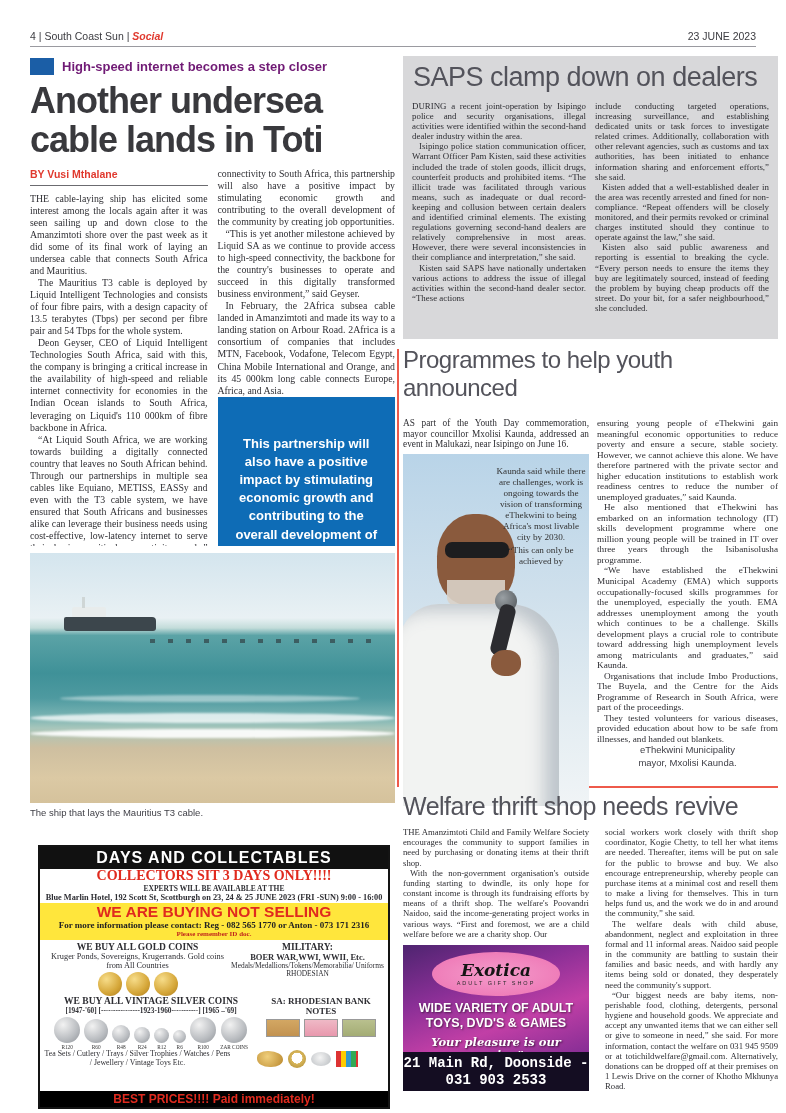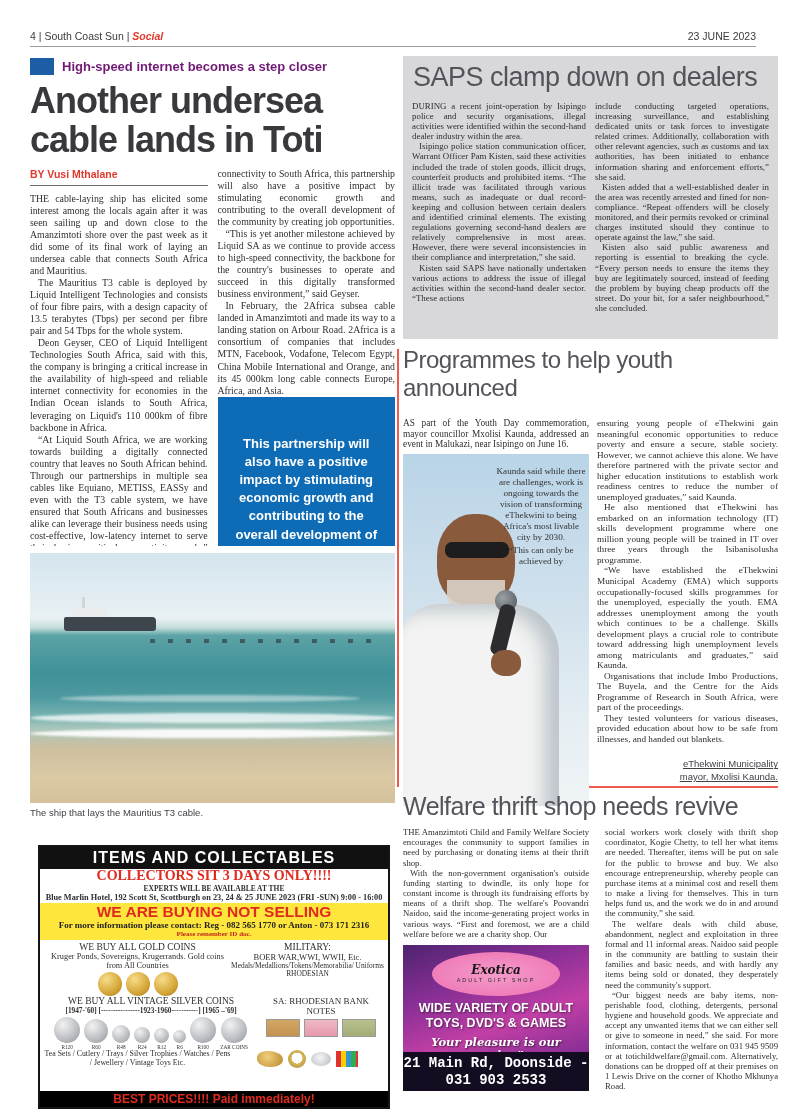--- a/index.html
+++ b/index.html
@@ -73,37 +73,37 @@
   .mp-text { position:absolute; right:2px; top:12px; width:92px; font-size:9.2px; line-height:1.2;
              color:#333; text-align:center; text-indent:0; }
   .mp-text p { text-indent:0; margin-bottom:2px; }
   .mp-head { position:absolute; left:34px; top:60px; width:78px; height:92px; background:#8a5a3d; border-radius:46% 46% 42% 42%; }
   .mp-glasses { position:absolute; left:42px; top:88px; width:64px; height:16px; background:#1d1d1f; border-radius:7px; }
   .mp-beard { position:absolute; left:44px; top:126px; width:58px; height:30px; background:#d9d2c8; border-radius:0 0 40% 40%; opacity:.9; }
   .mp-body { position:absolute; left:-4px; top:150px; width:160px; height:210px; background:#f2f3f2; border-radius:40px 50px 0 0; box-shadow:inset -14px 6px 18px rgba(90,110,130,.35); }
   .mp-mic { position:absolute; left:92px; top:150px; width:16px; height:52px; background:#2c2c30; border-radius:7px; transform:rotate(14deg); }
   .mp-michead { position:absolute; left:92px; top:136px; width:22px; height:22px; background:radial-gradient(circle at 35% 35%, #9aa0a4, #4e5357); border-radius:50%; }
   .mp-hand { position:absolute; left:88px; top:196px; width:30px; height:26px; background:#8a5a3d; border-radius:45%; }
-  .ycaption { font-family:"Liberation Sans", sans-serif; font-size:9.5px; color:#3f3f46; line-height:1.3; margin-top:14px; text-align:right;text-decoration:underline; }
+  .ycaption { font-family:"Liberation Sans", sans-serif; font-size:9.5px; color:#3f3f46; line-height:1.3; text-align:center; }
 
   
   .welfare { position:absolute; left:403px; top:792px; width:375px; }
   .welfare h2 { font-size:25px; margin-bottom:6px; }
   .welfare .cols { gap:16px; }
   .welfare .col { width:186px; font-size:8.7px; line-height:1.17; text-align:justify; }
   .welfare .col.w2 { width:181px; height:268px; overflow:hidden; }
   .welfare p { text-indent:7px; }
   .welfare p.first { text-indent:0; }
 
   
   .exotica { position:relative; margin-top:6px; width:186px; height:146px; overflow:hidden; text-align:center;
       background:linear-gradient(160deg,#4e2470 0%, #8a2f96 30%, #c13fa6 55%, #8a2f96 80%, #571f66 100%); }
   .ex-oval { margin:7px auto 3px auto; width:128px; height:44px; background:radial-gradient(ellipse at center,#f49ccb 0%, #ef7db9 70%, #d95ea4 100%);
       border-radius:50%; display:flex; flex-direction:column; align-items:center; justify-content:center; }
-  .ex-logo { font-family:"DejaVu Serif", serif; font-style:italic; font-weight:bold; font-size:12px; color:#151515; line-height:1; }
+  .ex-logo { font-family:"DejaVu Serif", serif; font-style:italic; font-weight:bold; font-size:17px; color:#151515; line-height:1; }
   .ex-sub { font-family:"Liberation Sans", sans-serif; font-size:5.5px; letter-spacing:2px; color:#2b2b2b; margin-top:1px; }
   .ex-line1 { color:#fff; font-family:"Liberation Sans", sans-serif; font-weight:bold; font-size:12.5px; line-height:1.2;
       text-shadow:1px 1px 2px rgba(0,0,0,.5); padding:2px 8px; }
   .ex-tag { color:#fff; font-family:"DejaVu Serif", serif; font-style:italic; font-weight:bold; font-size:11.5px; margin-top:3px;
       text-shadow:1px 1px 2px rgba(0,0,0,.6); }
   .ex-hours { color:#fff; font-family:"Liberation Sans", sans-serif; font-style:italic; font-weight:bold; font-size:7.5px; margin-top:4px; }
   .ex-addr { position:absolute; bottom:0; left:0; right:0; background:#140d22; color:#fff; font-family:Liberation Mono, monospace;
       font-weight:bold; font-size:14px; padding:3px 0; }
 
   
@@ -115,21 +115,21 @@
   .c-experts { font-weight:bold; font-size:7.5px; }
   .c-hotel { font-weight:bold; font-size:8.3px; }
   .c-yellow { background:#ffe63c; padding:1px 0 2px 0; margin-top:1px; }
   .c-buying { color:#e02a1e; font-family:"Liberation Sans", sans-serif; font-weight:bold; font-size:15.5px; line-height:1.05; }
   .c-contact { font-weight:bold; font-size:9px; color:#222; }
   .c-id { color:#c0271d; font-weight:bold; font-size:7px; }
   .c-grid { display:flex; flex-wrap:wrap; padding:2px 4px 0 4px; }
   .c-cell { text-align:center; }
   .c-gold { width:55%; }
   .c-mil { width:45%; }
-  .c-b1 { font-weight:normal; font-size:9.5px; }
+  .c-b1 { font-weight:bold; font-size:9.5px; }
   .c-b2 { font-size:8.3px; line-height:1.1; }
   .coin-row { display:flex; justify-content:center; align-items:flex-end; gap:4px; margin-top:2px; }
   .gcoin { width:24px; height:24px; border-radius:50%; background:radial-gradient(circle at 35% 30%, #f7dd8a, #d5a638 60%, #a97a1f); }
   .medals { display:flex; justify-content:center; gap:3px; margin-top:3px; }
   .medal .rib { width:7px; height:11px; }
   .medal .disc { width:9px; height:9px; border-radius:50%; background:radial-gradient(circle at 35% 30%, #eee, #9aa0a6); margin:0 auto; }
   .m1 .rib { background:linear-gradient(90deg,#b02, #fff, #b02); }
   .m2 .rib { background:linear-gradient(90deg,#234d8c,#fff,#b02); }
   .m3 .rib { background:linear-gradient(90deg,#c90,#633,#c90); }
   .m4 .rib { background:linear-gradient(90deg,#286,#fff,#b02); }
@@ -276,21 +276,21 @@
       </div>
       <div class="col w2">
         <p class="first">social workers work closely with thrift shop coordinator, Kogie Chetty, to tell her what items are needed. Thereafter, items will be put on sale for the public to browse and buy. We also encourage entrepreneurship, whereby people can purchase items at a minimal cost and resell them to make a living for themselves. This in turn helps fund us, and the work we do in and around the community,” she said.</p>
         <p>The welfare deals with child abuse, abandonment, neglect and exploitation in three formal and 11 informal areas. Naidoo said people in the community are battling to sustain their families and basic needs, and with hardly any items being sold or donated, they desperately need the community's support.</p>
         <p>“Our biggest needs are baby items, non-perishable food, clothing, detergents, personal hygiene and household goods. We appreciate and accept any unwanted items that we can either sell or give to someone in need,” she said. For more information, contact the welfare on 031 945 9509 or at totichildwelfare@gmail.com. Alternatively, donations can be dropped off at their premises on 1 Lewis Drive on the corner of Khotho Mkhunya Road.</p>
       </div>
     </div>
   </div>
 
   <div class="coins">
-    <div class="c-titlebar">ITEMS  AND  COLLECTABLES</div>
+    <div class="c-titlebar">DAYS  AND  COLLECTABLES</div>
     <div class="c-collectors">COLLECTORS SIT 3 DAYS ONLY!!!!</div>
     <div class="c-experts">EXPERTS WILL BE AVAILABLE AT THE</div>
     <div class="c-hotel">Blue Marlin Hotel, 192 Scott St, Scottburgh on 23, 24 &amp; 25 JUNE 2023 (FRI -SUN) 9:00 - 16:00</div>
     <div class="c-yellow">
       <div class="c-buying">WE ARE BUYING NOT SELLING</div>
       <div class="c-contact">For more information please contact: Reg - 082 565 1770 or Anton - 073 171 2316</div>
       <div class="c-id">Please remember ID doc.</div>
     </div>
     <div class="c-grid">
       <div class="c-cell c-gold">

